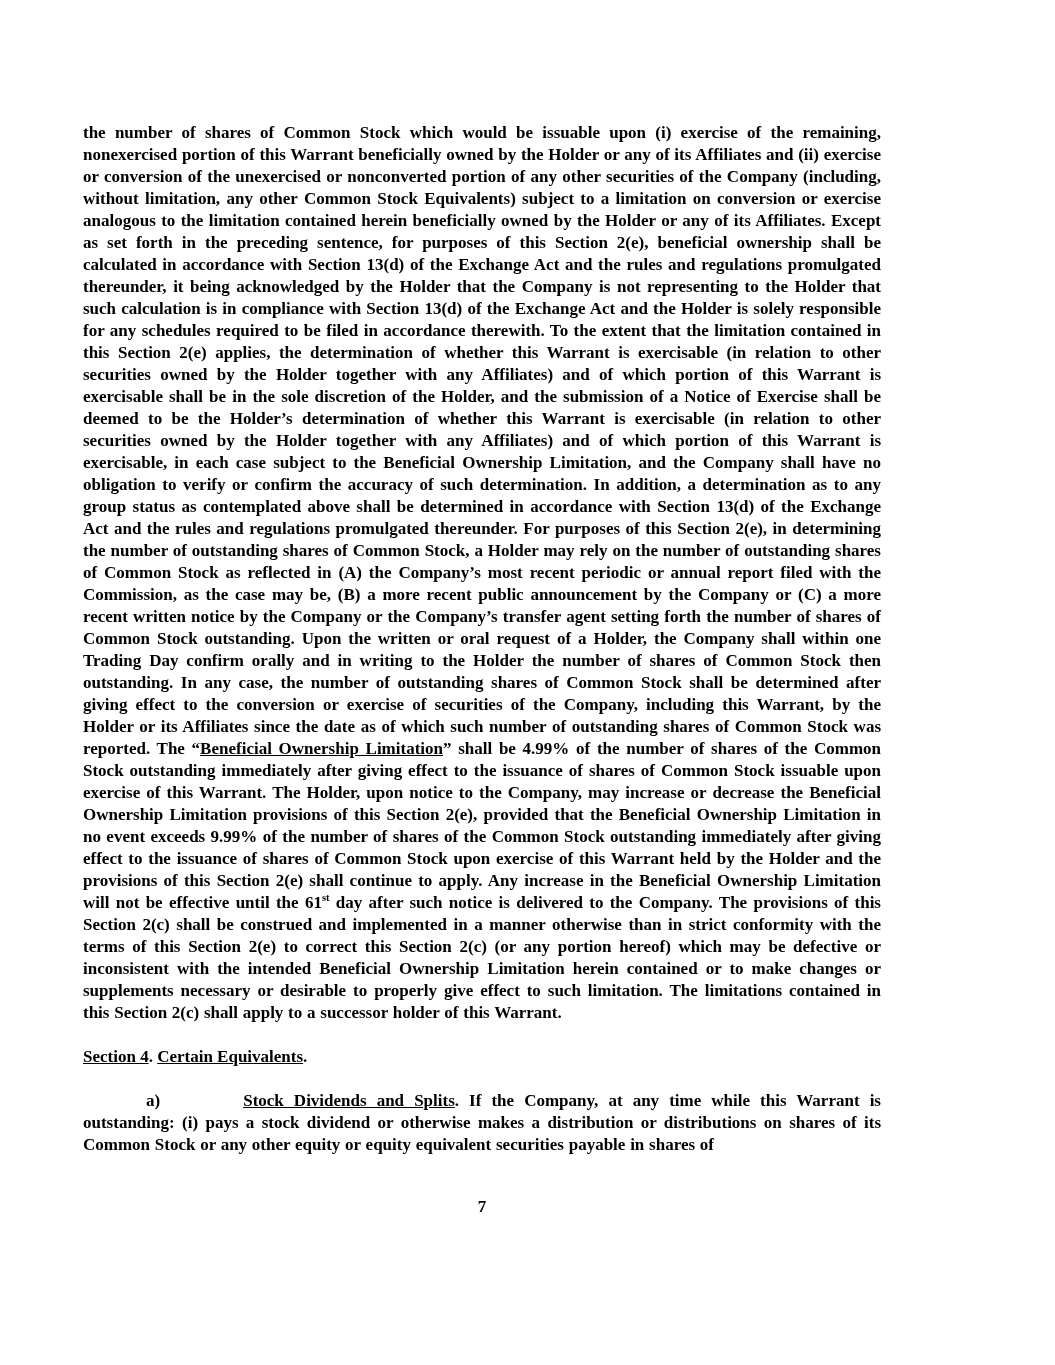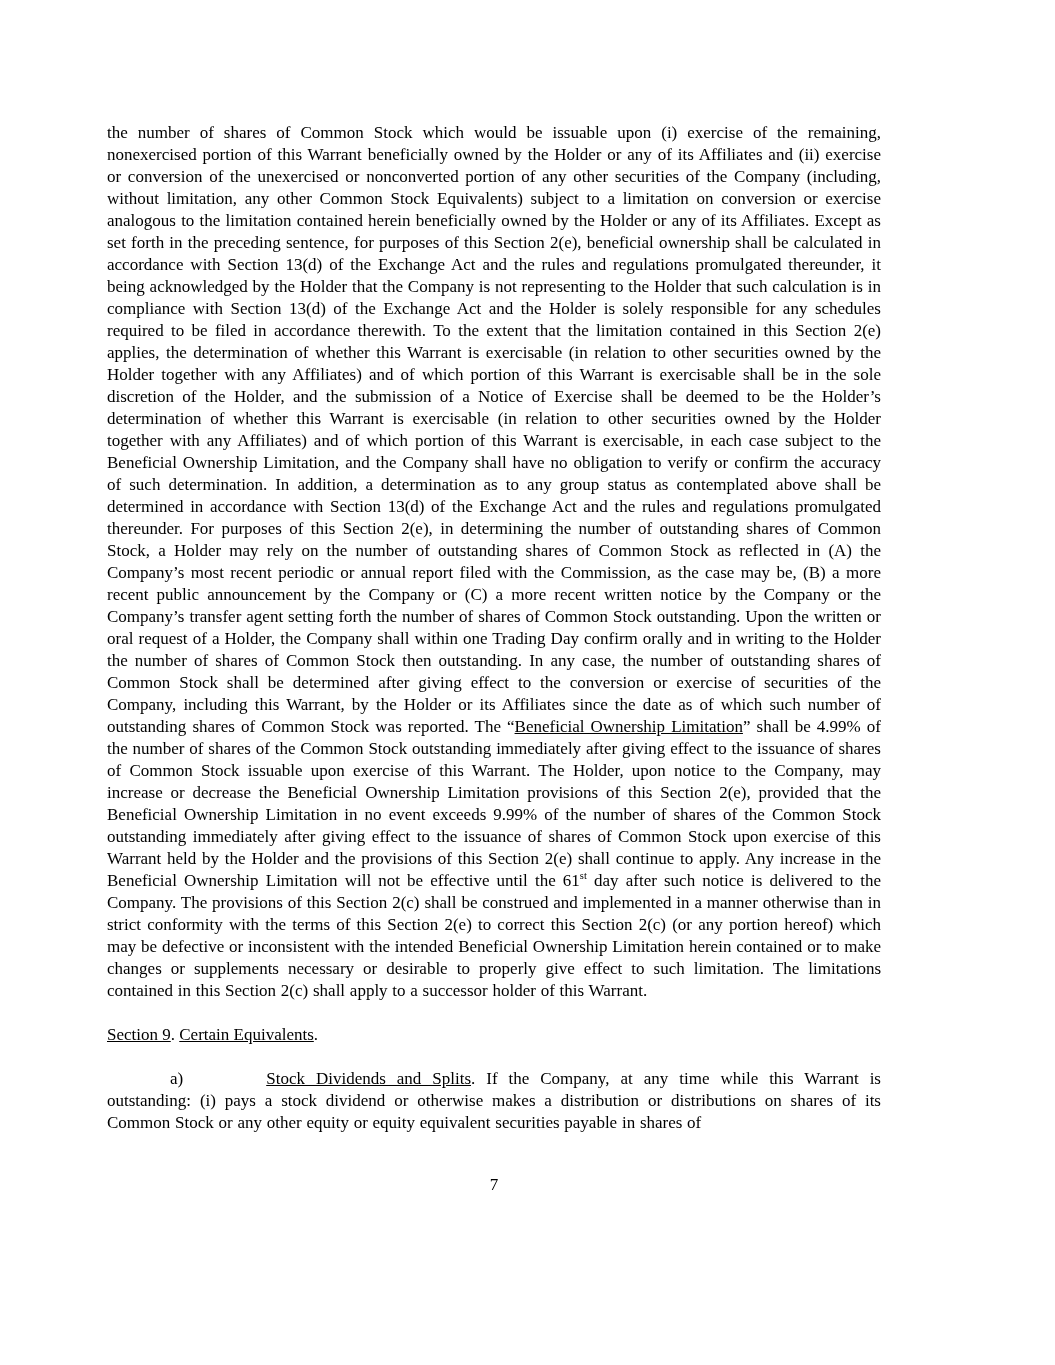--- a/index.html
+++ b/index.html
@@ -11,21 +11,22 @@
     width: 1055px;
     height: 1365px;
     font-family: "Liberation Serif", "DejaVu Serif", serif;
     color: #000000;
     position: relative;
   }
   .page {
     box-sizing: border-box;
     width: 1004px;
     height: 1365px;
-    padding: 122px 123px 0 107px;
+    padding: 122px 123px 0 83px;
+    font-weight: bold;
   }
   .para {
     font-size: 17px;
     line-height: 22px;
     text-align: justify;
     margin: 0 0 22px 0;
     word-spacing: 0.5px;
   }
   .heading-para {
     font-size: 17px;
@@ -52,19 +53,19 @@
     margin-top: 40px;
   }
 </style>
 </head>
 <body>
 
 <div class="page">
 
   <p class="para"><span>the number of shares of Common Stock which would be issuable upon (i) exercise of the remaining, nonexercised portion of this Warrant beneficially owned by the Holder or any of its Affiliates and (ii) exercise or conversion of the unexercised or nonconverted portion of any other securities of the Company (including, without limitation, any other Common Stock Equivalents) subject to a limitation on conversion or exercise analogous to the limitation contained herein beneficially owned by the Holder or any of its Affiliates.  Except as set forth in the preceding sentence, for purposes of this Section 2(e), beneficial ownership shall be calculated in accordance with Section 13(d) of the Exchange Act and the rules and regulations promulgated thereunder, it being acknowledged by the Holder that the Company is not representing to the Holder that such calculation is in compliance with Section 13(d) of the Exchange Act and the Holder is solely responsible for any schedules required to be filed in accordance therewith. To the extent that the limitation contained in this Section 2(e) applies, the determination of whether this Warrant is exercisable (in relation to other securities owned by the Holder together with any Affiliates) and of which portion of this Warrant is exercisable shall be in the sole discretion of the Holder, and the submission of a Notice of Exercise shall be deemed to be the Holder’s determination of whether this Warrant is exercisable (in relation to other securities owned by the Holder together with any Affiliates) and of which portion of this Warrant is exercisable, in each case subject to the Beneficial Ownership Limitation, and the Company shall have no obligation to verify or confirm the accuracy of such determination. In addition, a determination as to any group status as contemplated above shall be determined in accordance with Section 13(d) of the Exchange Act and the rules and regulations promulgated thereunder. For purposes of this Section 2(e), in determining the number of outstanding shares of Common Stock, a Holder may rely on the number of outstanding shares of Common Stock as reflected in (A) the Company’s most recent periodic or annual report filed with the Commission, as the case may be, (B) a more recent public announcement by the Company or (C) a more recent written notice by the Company or the Company’s transfer agent setting forth the number of shares of Common Stock outstanding.  Upon the written or oral request of a Holder, the Company shall within one Trading Day confirm orally and in writing to the Holder the number of shares of Common Stock then outstanding.  In any case, the number of outstanding shares of Common Stock shall be determined after giving effect to the conversion or exercise of securities of the Company, including this Warrant, by the Holder or its Affiliates since the date as of which such number of outstanding shares of Common Stock was reported. The “</span><span class="u">Beneficial Ownership Limitation</span><span>” shall be 4.99% of the number of shares of the Common Stock outstanding immediately after giving effect to the issuance of shares of Common Stock issuable upon exercise of this Warrant. The Holder, upon notice to the Company, may increase or decrease the Beneficial Ownership Limitation provisions of this Section 2(e), provided that the Beneficial Ownership Limitation in no event exceeds 9.99% of the number of shares of the Common Stock outstanding immediately after giving effect to the issuance of shares of Common Stock upon exercise of this Warrant held by the Holder and the provisions of this Section 2(e) shall continue to apply. Any increase in the Beneficial Ownership Limitation will not be effective until the 61</span><sup>st</sup><span> day after such notice is delivered to the Company. The provisions of this Section 2(c) shall be construed and implemented in a manner otherwise than in strict conformity with the terms of this Section 2(e) to correct this Section 2(c) (or any portion hereof) which may be defective or inconsistent with the intended Beneficial Ownership Limitation herein contained or to make changes or supplements necessary or desirable to properly give effect to such limitation. The limitations contained in this Section 2(c) shall apply to a successor holder of this Warrant.</span></p>
 
-  <p class="heading-para"><span class="u">Section 9</span><span>. </span><span class="u">Certain Equivalents</span><span>.</span></p>
+  <p class="heading-para"><span class="u">Section 4</span><span>. </span><span class="u">Certain Equivalents</span><span>.</span></p>
 
   <p class="para"><span class="tab" style="width: 63px;"></span><span>a)</span><span class="tab" style="width: 83px;"></span><span class="u">Stock Dividends and Splits</span><span>. If the Company, at any time while this Warrant is outstanding: (i) pays a stock dividend or otherwise makes a distribution or distributions on shares of its Common Stock or any other equity or equity equivalent securities payable in shares of</span></p>
 
   <div class="page-number">7</div>
 
 </div>
 
 </body></html>

